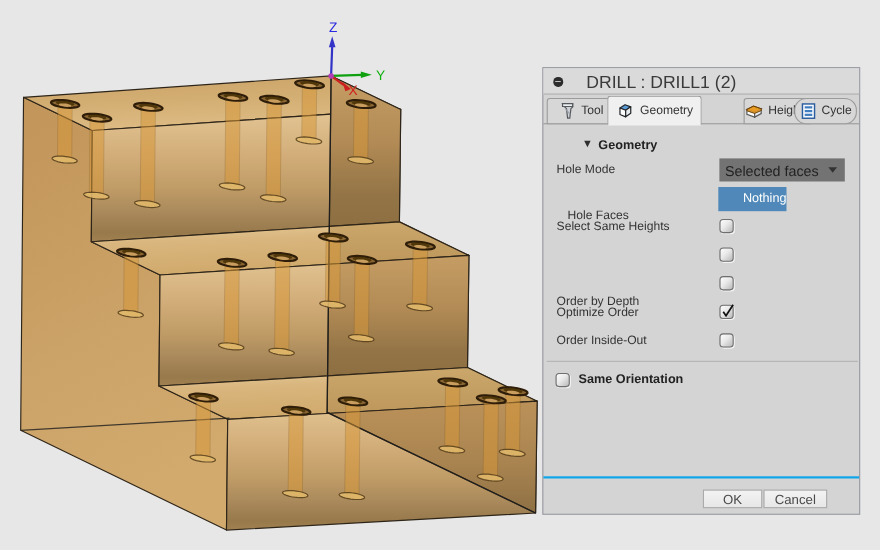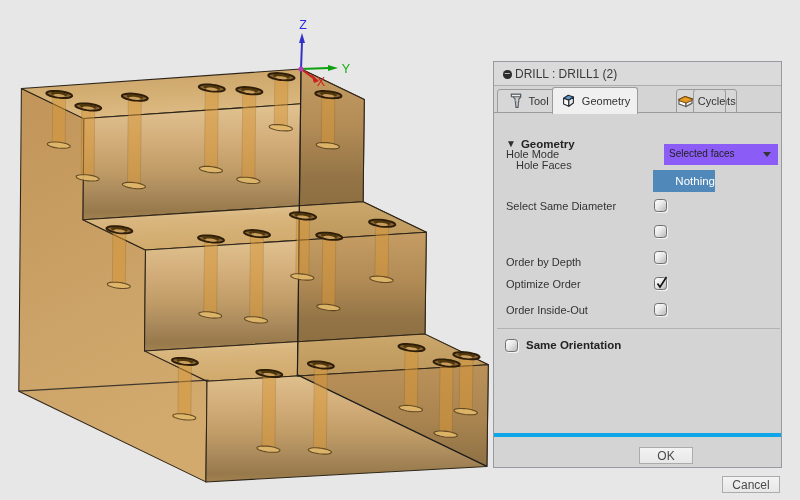--- a/index.html
+++ b/index.html
@@ -1,34 +1,34 @@
 <!DOCTYPE html>
 <html><head><meta charset="utf-8"><style>
 * { margin:0; padding:0; box-sizing:border-box; }
 html,body { width:800px; height:500px; overflow:hidden; background:#e7e7e7; font-family:"Liberation Sans",sans-serif; }
 #canvas { position:absolute; left:0; top:0; width:800px; height:500px; }
 #panel { position:absolute; left:493px; top:61px; width:289px; height:407px; background:#d4d4d4; border:1px solid #989aa2; }
 #titlebar { position:absolute; left:0; top:0; width:100%; height:24px; background:#dadada; border-bottom:1px solid #aeaeae; }
 #mincirc { position:absolute; left:9px; top:8px; width:8.5px; height:8.5px; background:#2c2c2c; color:#fff; border-radius:50%; font-size:9px; line-height:6.5px; text-align:center; }
-#title { position:absolute; left:21px; top:5px; font-size:12px; color:#3a3a3a; }
+#title { position:absolute; left:39px; top:5px; font-size:16px; color:#3a3a3a; }
 #tabs { position:absolute; left:0; top:24px; width:100%; height:27px; border-bottom:1px solid #9b9b9b; z-index:1; }
 .tab { position:absolute; top:3px; height:24px; background:#d7d7d7; border:1px solid #9b9b9b; border-radius:3px 3px 0 0; display:flex; align-items:center; justify-content:center; gap:4px; font-size:11px; color:#333; }
 .tab.sel { top:1px; height:27px; background:#f0f0f0; border-bottom:none; z-index:2; }
 #content { position:absolute; left:0; top:0; width:100%; height:100%; }
 .sect { position:absolute; left:12px; font-size:11.5px; color:#222; }
 .tri { font-size:10px; margin-right:5px; vertical-align:1px; color:#2e2e2e; }
 .lbl { position:absolute; left:12px; font-size:11px; color:#333; }
-#dropdown { position:absolute; left:170px; top:82px; width:114px; height:21px; background:#8b5cf6; font-size:10px; color:#222; padding:4px 0 0 5px; }
+#dropdown { position:absolute; left:160px; top:82px; width:114px; height:21px; background:#737373; font-size:13px; color:#222; padding:4px 0 0 5px; }
 #ddarrow { position:absolute; right:7px; top:8px; width:0; height:0; border-left:4px solid transparent; border-right:4px solid transparent; border-top:5px solid #333; }
 #bluebtn { position:absolute; left:159px; top:108px; width:62px; height:22px; background:#5089b9; color:#fff; font-size:11.5px; display:flex; align-items:center; padding-left:18px; }
 .cb { position:absolute; width:13px; height:13px; border:1px solid #6f6f6f; border-radius:3.5px; background:linear-gradient(135deg,#fdfdfd 0%,#e9e9e9 45%,#b9b9b9 100%); box-shadow:1px 1px 0 rgba(255,255,255,0.75); }
 .chk { position:absolute; left:0; top:0; }
 #sep1 { position:absolute; left:3px; top:266px; width:283px; height:1px; background:#b3b3b3; }
 #toolor { position:absolute; left:32px; top:277px; font-size:11.5px; color:#222; }
-#footer { position:absolute; left:0; top:371px; width:100%; height:35px; border-top:4px solid #0ea5e9; }
+#footer { position:absolute; left:0; top:371px; width:100%; height:35px; border-top:2px solid #0ea5e9; }
 .btn { position:absolute; top:10px; height:17px; background:linear-gradient(#f3f3f3,#e7e7e7); border:1px solid #ababab; font-size:12px; color:#4a4a4a; text-align:center; padding-top:1px; }
 b { font-weight:bold; }
 </style></head>
 <body>
 <div id="canvas"><svg width="800" height="500" viewBox="0 0 800 500">
 <defs>
 <linearGradient id="gtop1" x1="0" y1="0" x2="0.25" y2="1">
  <stop offset="0" stop-color="#c9a166"></stop>
           <stop offset="0.5" stop-color="#d3ae73"></stop>
           <stop offset="1" stop-color="#ddbb83"></stop>
@@ -213,51 +213,51 @@
       </div>
 <div class="tab" style="left:150px;width:61px;margin-left:32px;">
         <svg width="17" height="17" viewBox="0 0 17 17">
           <path d="M2 6.5 l6-3 7 2.4 -6 3 z" fill="#f2a935" stroke="#6b4208" stroke-width="1.1"></path>
           <path d="M2 6.5 l7 2.4 v4.6 l-7-2.5 z" fill="#fdfdfd" stroke="#5a5a5a" stroke-width="1.1"></path>
           <path d="M9 8.9 l6-3 v4.4 l-6 3.2 z" fill="#e9edf2" stroke="#5a5a5a" stroke-width="1.1"></path>
           <path d="M2 6.5 l6-3 7 2.4 v1.6 l-6 2.6 -7-2.4 z" fill="#e89b22" stroke="#6b4208" stroke-width="0.9" fill-opacity="0.85"></path>
         </svg>
         <span>Heights</span>
       </div>
-<div class="tab" style="left:199px;width:33px;">
+<div class="tab" style="left:228px;width:57px;border-radius:11px;">
         <svg width="16" height="16" viewBox="0 0 16 16">
           <rect x="2.5" y="1.5" width="11" height="13" fill="#f4f7fb" stroke="#2a5d9e" stroke-width="1.3"></rect>
           <rect x="4.6" y="3.6" width="6.8" height="2" fill="#3f7cc0"></rect>
           <rect x="4.6" y="7" width="6.8" height="2" fill="#3f7cc0"></rect>
           <rect x="4.6" y="10.4" width="6.8" height="2" fill="#3f7cc0"></rect>
         </svg>
         <span>Cycle</span>
       </div>
 </div>
 <div id="content">
-<div class="sect" style="top:76px;"><span class="tri">▼</span><b>Geometry</b></div>
+<div class="sect" style="top:64px;margin-left:23px;"><span class="tri">▼</span><b>Geometry</b></div>
 <div class="lbl" style="top:86px;">Hole Mode</div>
 <div id="dropdown">Selected faces<span id="ddarrow"></span></div>
-<div class="lbl" style="top:97px;padding-left:10px;">Hole Faces</div>
+<div class="lbl" style="top:128px;padding-left:10px;">Hole Faces</div>
 <div id="bluebtn"><svg width="15" height="19" viewBox="0 0 15 19" style="margin-right:4px">
           <path d="M3 1.5 L12.2 10.5 L7.2 10.9 L9.8 16 L7.2 17.2 L4.9 11.9 L3 13.8 Z" fill="#ffffff" stroke="#333333" stroke-width="1"></path>
         </svg>Nothing</div>
-<div class="lbl" style="top:138px;">Select Same Diameter</div>
-<div class="lbl" style="top:194px;">Order by Depth</div>
+<div class="lbl" style="top:138px;">Select Same Heights</div>
+<div class="lbl" style="top:206px;">Order by Depth</div>
 <div class="lbl" style="top:216px;">Optimize Order</div>
 <div class="lbl" style="top:242px;">Order Inside-Out</div>
 <div class="cb" style="left:160px;top:137px"></div>
 <div class="cb" style="left:160px;top:163px"></div>
 <div class="cb" style="left:160px;top:189px"></div>
 <div class="cb" style="left:160px;top:215px">
         <svg class="chk" width="15" height="16" viewBox="0 0 15 16" style="position:absolute;left:0px;top:-4px">
           <polyline points="2.5,9.5 5,13 11.5,3" fill="none" stroke="#111" stroke-width="1.6"></polyline>
         </svg>
       </div>
 <div class="cb" style="left:160px;top:241px"></div>
 <div id="sep1"></div>
 <div class="cb" style="left:11px;top:277px"></div>
 <div id="toolor"><b>Same Orientation</b></div>
 <div id="footer">
         <div class="btn" style="left:145px;width:54px;">OK</div>
-        <div class="btn" style="left:228px;width:58px;margin-top:29px;">Cancel</div>
+        <div class="btn" style="left:200px;width:58px;">Cancel</div>
       </div>
 </div>
   </div>
 </body></html>

